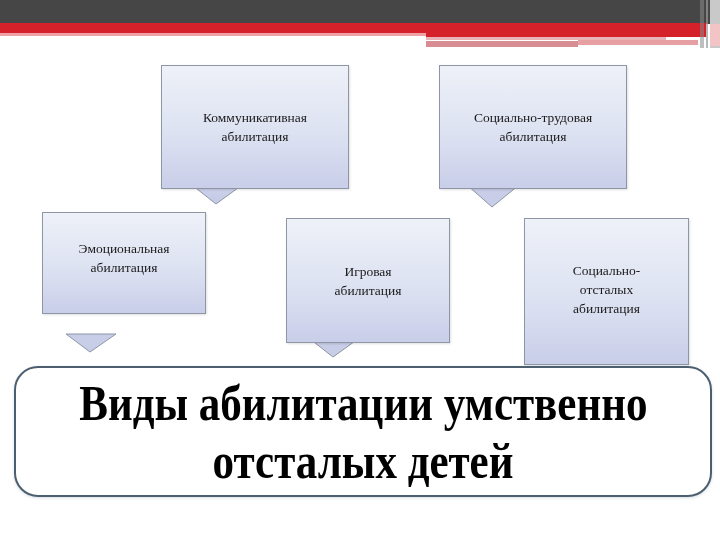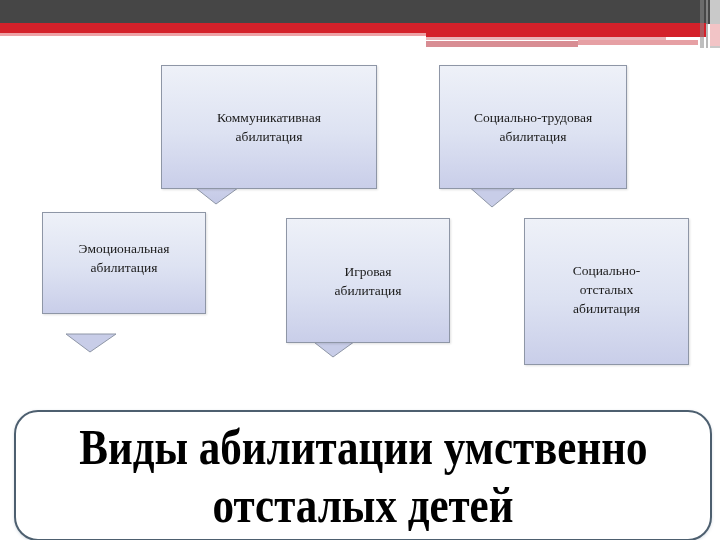--- a/index.html
+++ b/index.html
@@ -26,21 +26,21 @@
       font-family: "Liberation Serif", serif; font-size: 13.5px; line-height: 19px; color: #1a1a1a;
       box-shadow: 1px 1px 2px rgba(0,0,0,0.12);
     }
     .callout .box span { display: block; }
     .callout svg { position: absolute; overflow: visible; }
 
     .title-box {
       position: absolute; left: 14px; top: 366px; width: 698px; height: 131px; box-sizing: border-box;
       border: 2px solid #4d5f6f; border-radius: 24px; background: #ffffff;
       box-shadow: 0 1px 3px rgba(90,120,150,0.25);
-      display: flex; flex-direction: column; align-items: center; justify-content: center; margin-top: 44px;
+      display: flex; flex-direction: column; align-items: center; justify-content: center;
     }
     .title-line {
       font-family: "Liberation Serif", serif; font-weight: bold; font-size: 50px; line-height: 58px;
       color: #000; white-space: nowrap; transform: scaleX(0.86); transform-origin: center;
     }
   </style>
 </head>
 <body>
 
 <div class="topbar"></div>
@@ -58,21 +58,21 @@
 <div class="callout" style="left:161px; top:65px;">
   <svg style="left:31px; top:120px;" width="50" height="22" viewBox="0 0 50 22">
     <defs>
         <linearGradient id="g1" x1="0" y1="0" x2="0" y2="1">
           <stop offset="0" stop-color="#cdd2eb"></stop>
           <stop offset="1" stop-color="#c4c9e6"></stop>
         </linearGradient>
       </defs>
     <polygon points="0,0 50,0 24,19" fill="url(#g1)" stroke="#8e96a6" stroke-width="1"></polygon>
   </svg>
-  <div class="box" style="width:216px; height:124px;">
+  <div class="box" style="width:188px; height:124px;">
     <div>
       <span>Коммуникативная</span>
       <span>абилитация</span>
     </div>
   </div>
 </div>
 
 <div class="callout" style="left:439px; top:65px;">
   <svg style="left:28px; top:120px;" width="52" height="24" viewBox="0 0 52 24">
     <polygon points="0,0 52,0 25,22" fill="#c8cde8" stroke="#8e96a6" stroke-width="1"></polygon>

